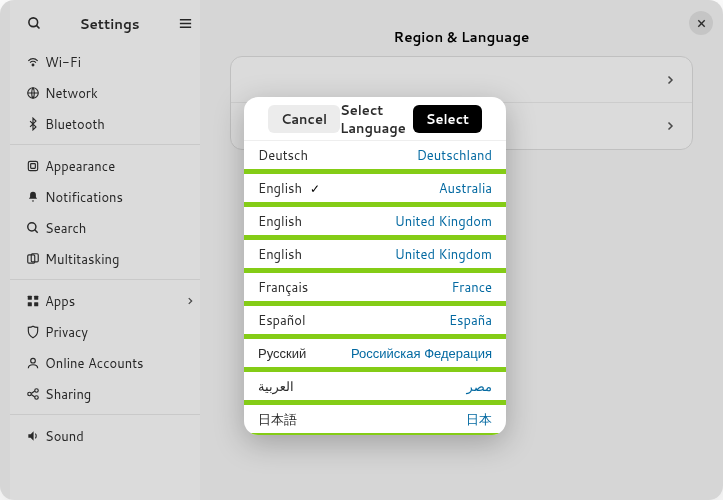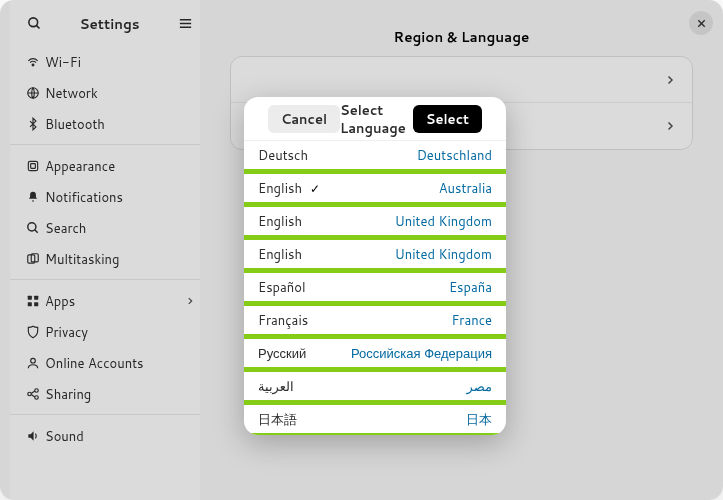--- a/index.html
+++ b/index.html
@@ -313,30 +313,30 @@
           <span class="name">English</span>
           <span class="spacer"></span>
           <span class="region">United Kingdom</span>
         </div>
         <div class="lang-row">
           <span class="name">English</span>
           <span class="spacer"></span>
           <span class="region">United Kingdom</span>
         </div>
         <div class="lang-row">
+          <span class="name">Français</span>
+          <span class="spacer"></span>
+          <span class="region">France</span>
+        </div>
+        <div class="lang-row">
           <span class="name">Español</span>
           <span class="spacer"></span>
           <span class="region">España</span>
         </div>
         <div class="lang-row">
-          <span class="name">Français</span>
-          <span class="spacer"></span>
-          <span class="region">France</span>
-        </div>
-        <div class="lang-row">
           <span class="name">Русский</span>
           <span class="spacer"></span>
           <span class="region">Российская Федерация</span>
         </div>
         <div class="lang-row">
           <span class="name">العربية</span>
           <span class="spacer"></span>
           <span class="region">مصر</span>
         </div>
         <div class="lang-row">

